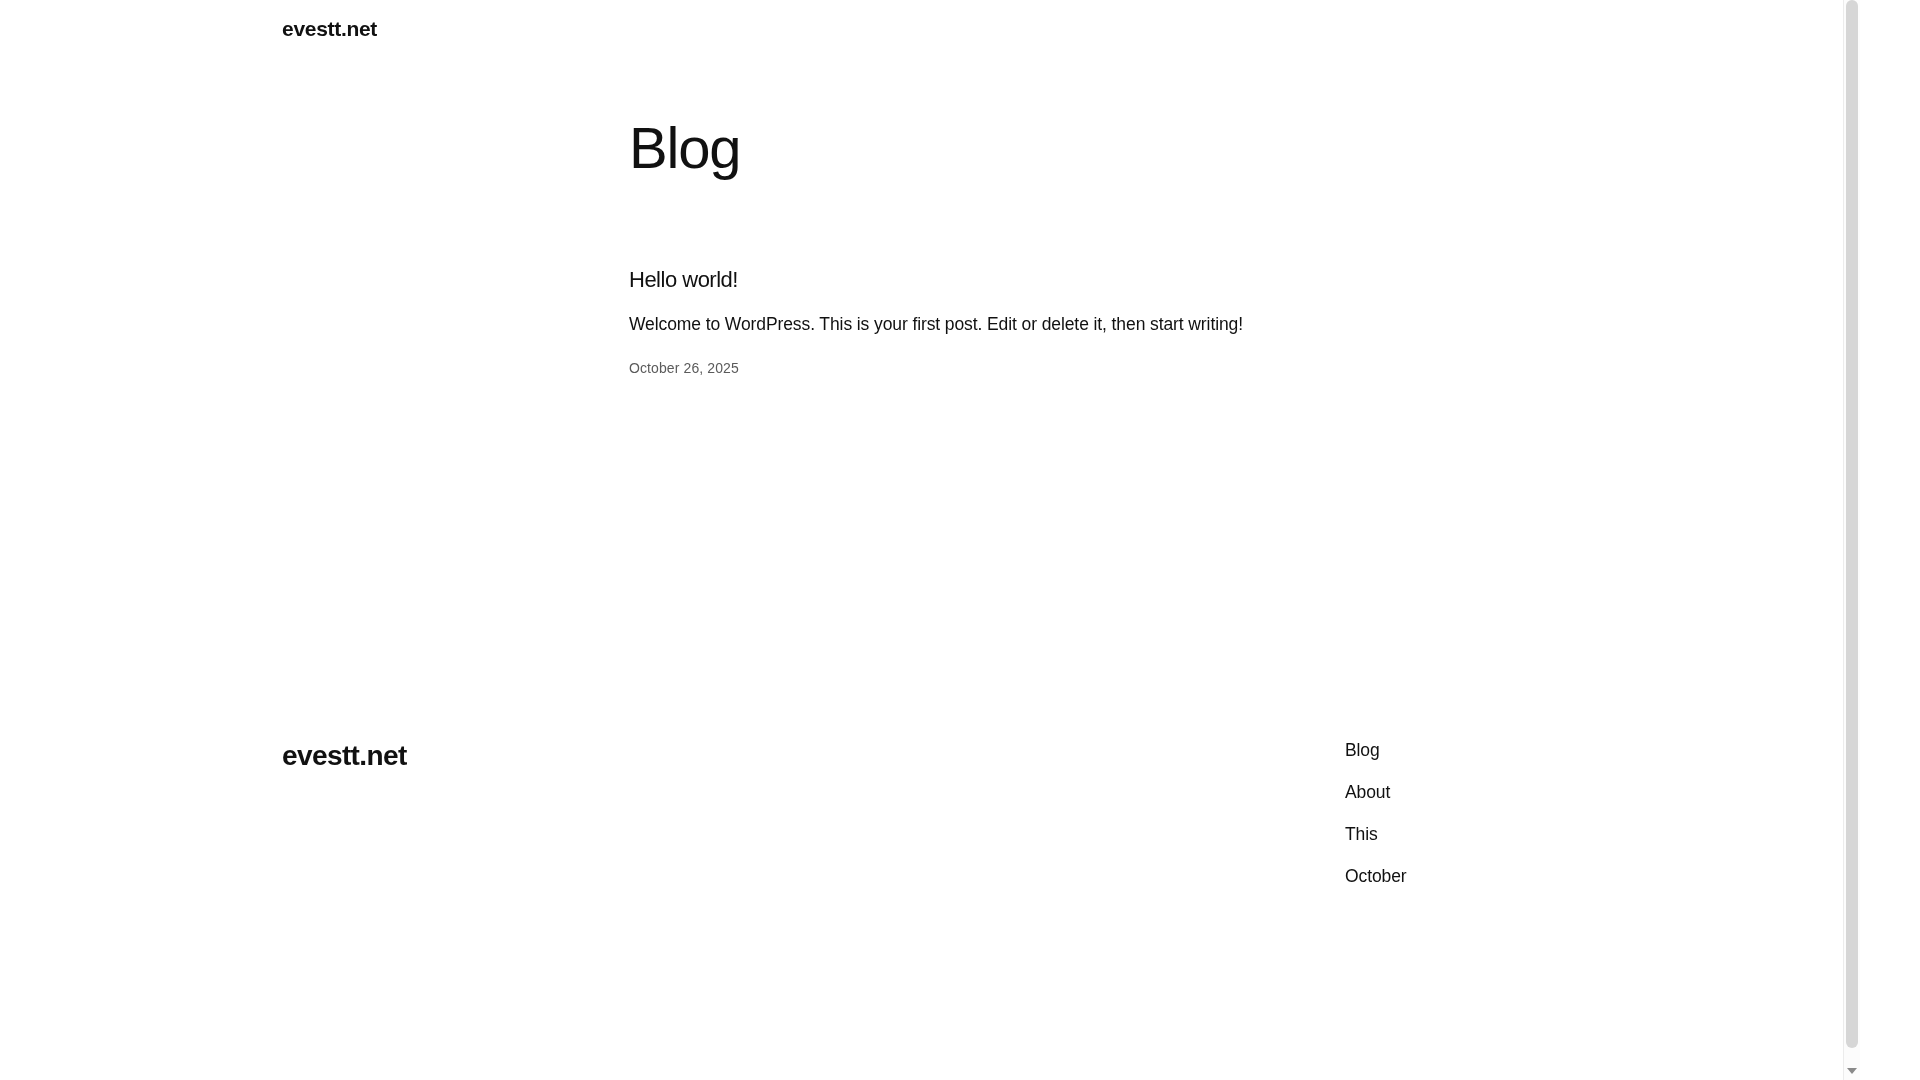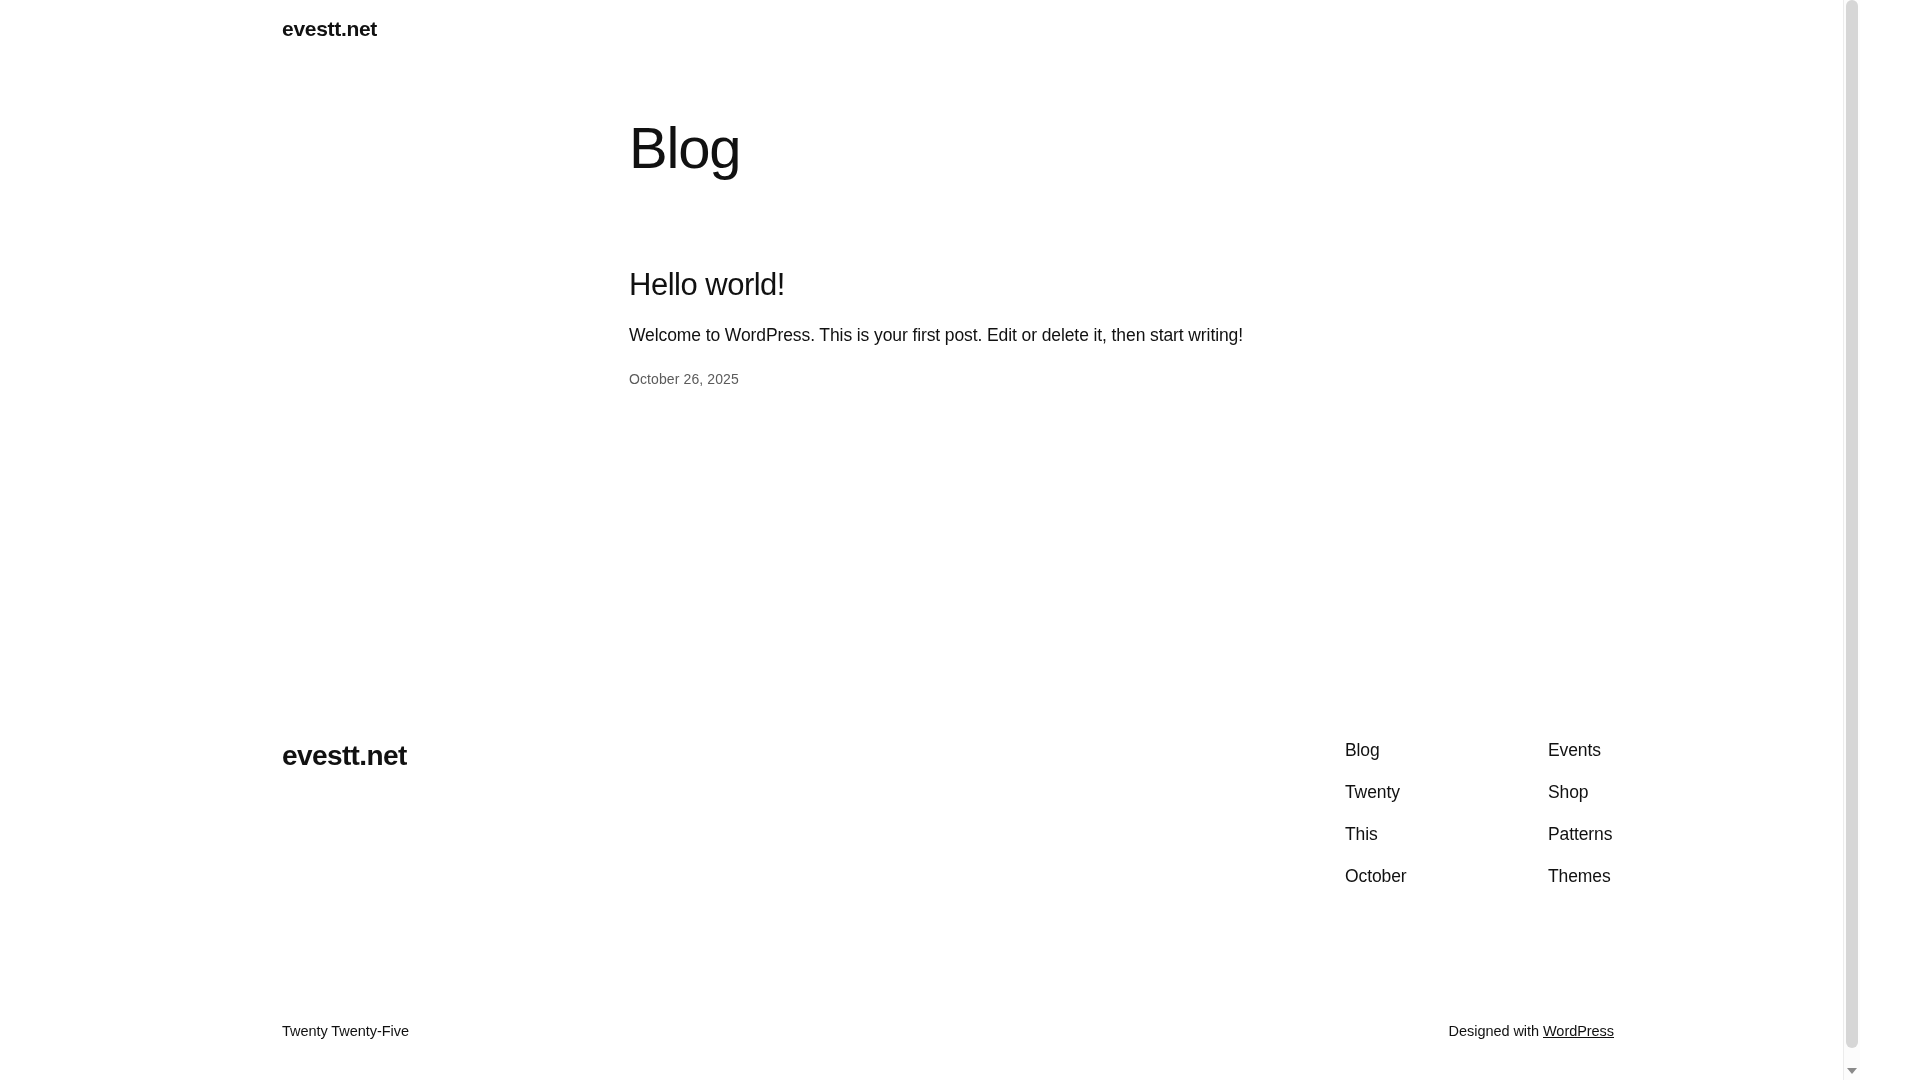--- a/index.html
+++ b/index.html
@@ -62,21 +62,21 @@
     line-height: 1.05;
     letter-spacing: -1.2px;
     margin: 0;
     color: #111111;
   }
 
   .post {
     margin-top: 88px;
   }
   .post-title {
-    font-size: 31px;
+    font-size: 22px;
     font-weight: 400;
     line-height: 1.15;
     letter-spacing: -0.5px;
     margin: 0 0 14px 0;
     color: #111111;
   }
   .post-title a { color: inherit; text-decoration: none; }
   .post-excerpt {
     margin: 19px 0 16px 0;
     font-size: 17.5px;
@@ -221,36 +221,26 @@
         <p class="post-date">October 26, 2025</p>
       </article>
     </main>
 
     <footer class="site-footer">
       <a class="footer-brand" href="#">evestt.net</a>
 
       <nav class="footer-nav">
         <div class="footer-col col-1">
           <a class="footer-link" href="#">Blog</a>
-          <a class="footer-link" href="#">Twenty</a>
+          <a class="footer-link" href="#">About</a>
           <a class="footer-link" href="#">This</a>
           <a class="footer-link" href="#">October</a>
         </div>
-        <div class="footer-col col-2">
-          <a class="footer-link" href="#">Events</a>
-          <a class="footer-link" href="#">Shop</a>
-          <a class="footer-link" href="#">Patterns</a>
-          <a class="footer-link" href="#">Themes</a>
-        </div>
       </nav>
 
-      <div class="footer-bottom">
-        <span class="footer-theme">Twenty Twenty-Five</span>
-        <span class="footer-credit"><span>Designed with </span><a href="#">WordPress</a></span>
-      </div>
     </footer>
 
   </div>
 
   <div class="scrollbar">
     <div class="track"></div>
     <div class="thumb"></div>
     <div class="arrow arrow-down"></div>
   </div>
 </div>

